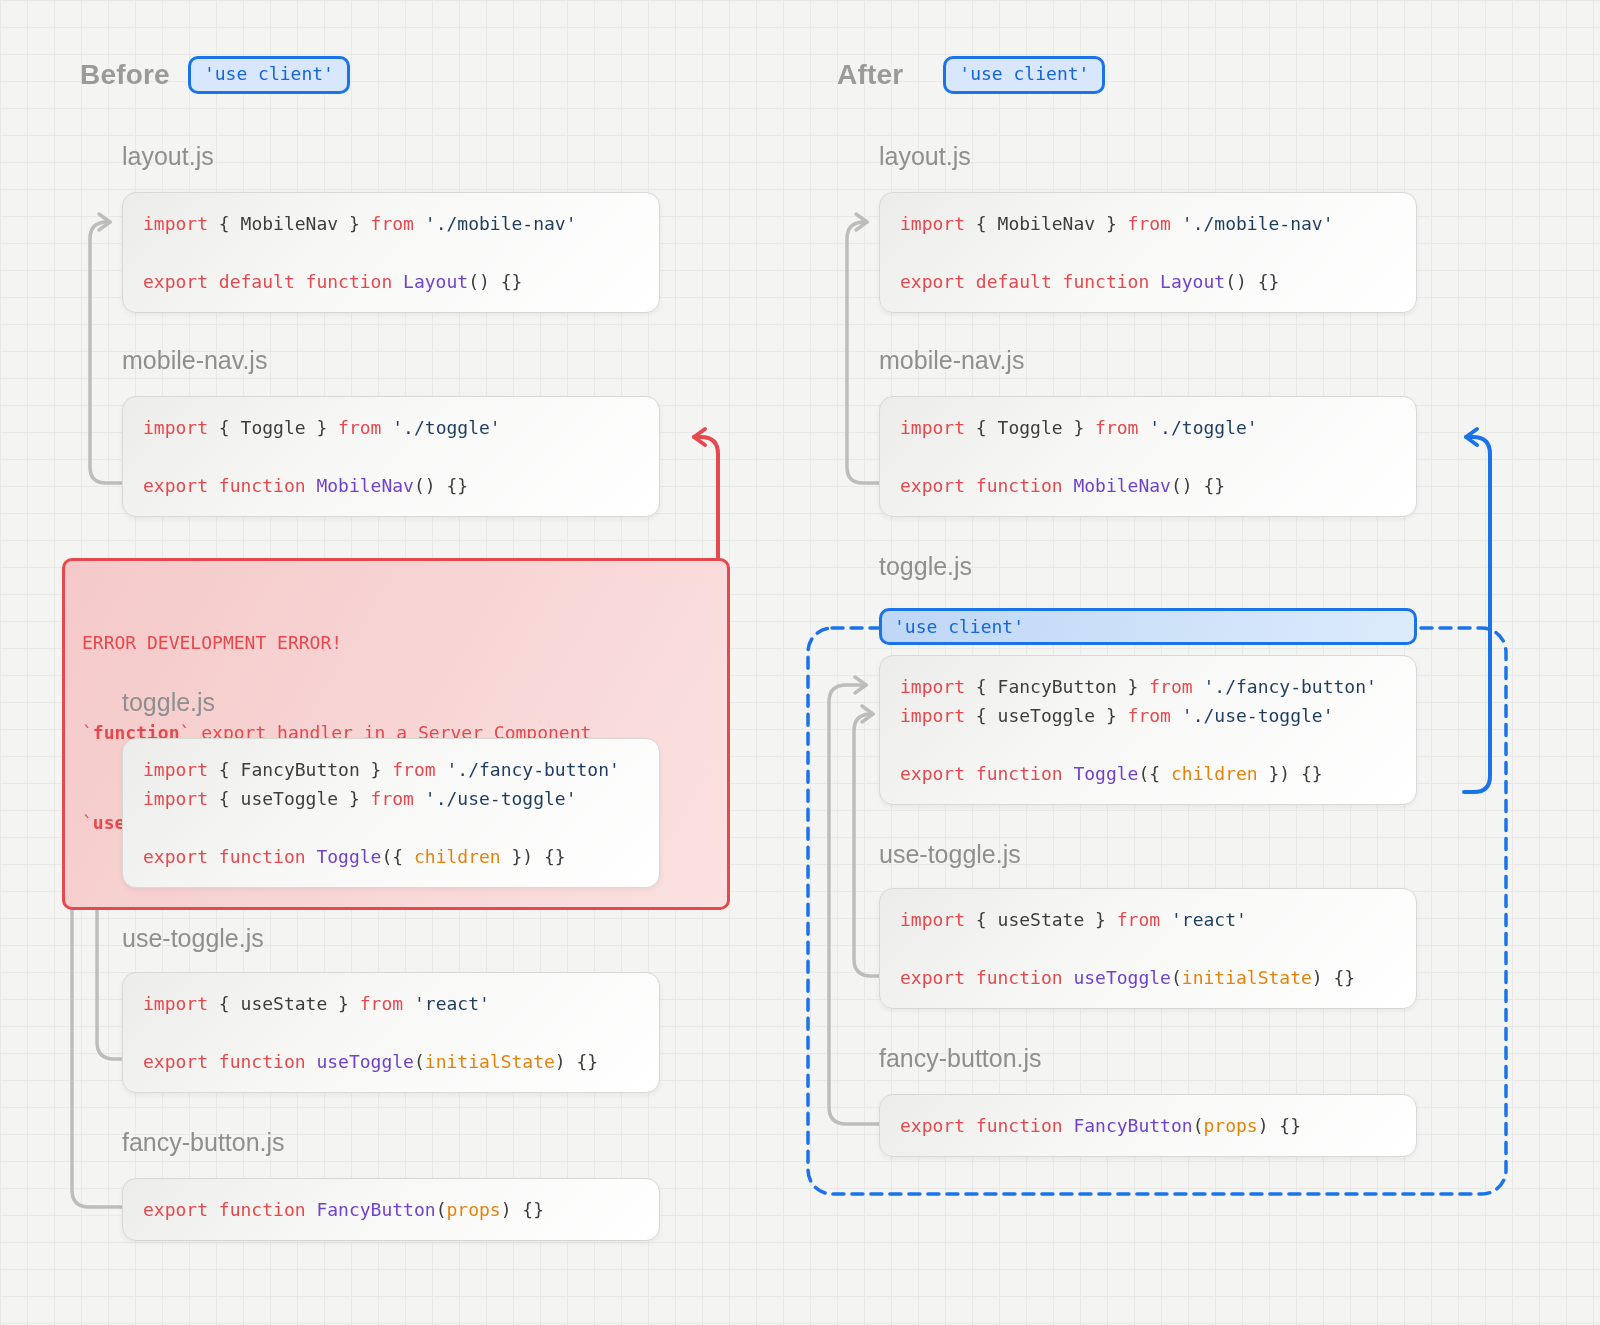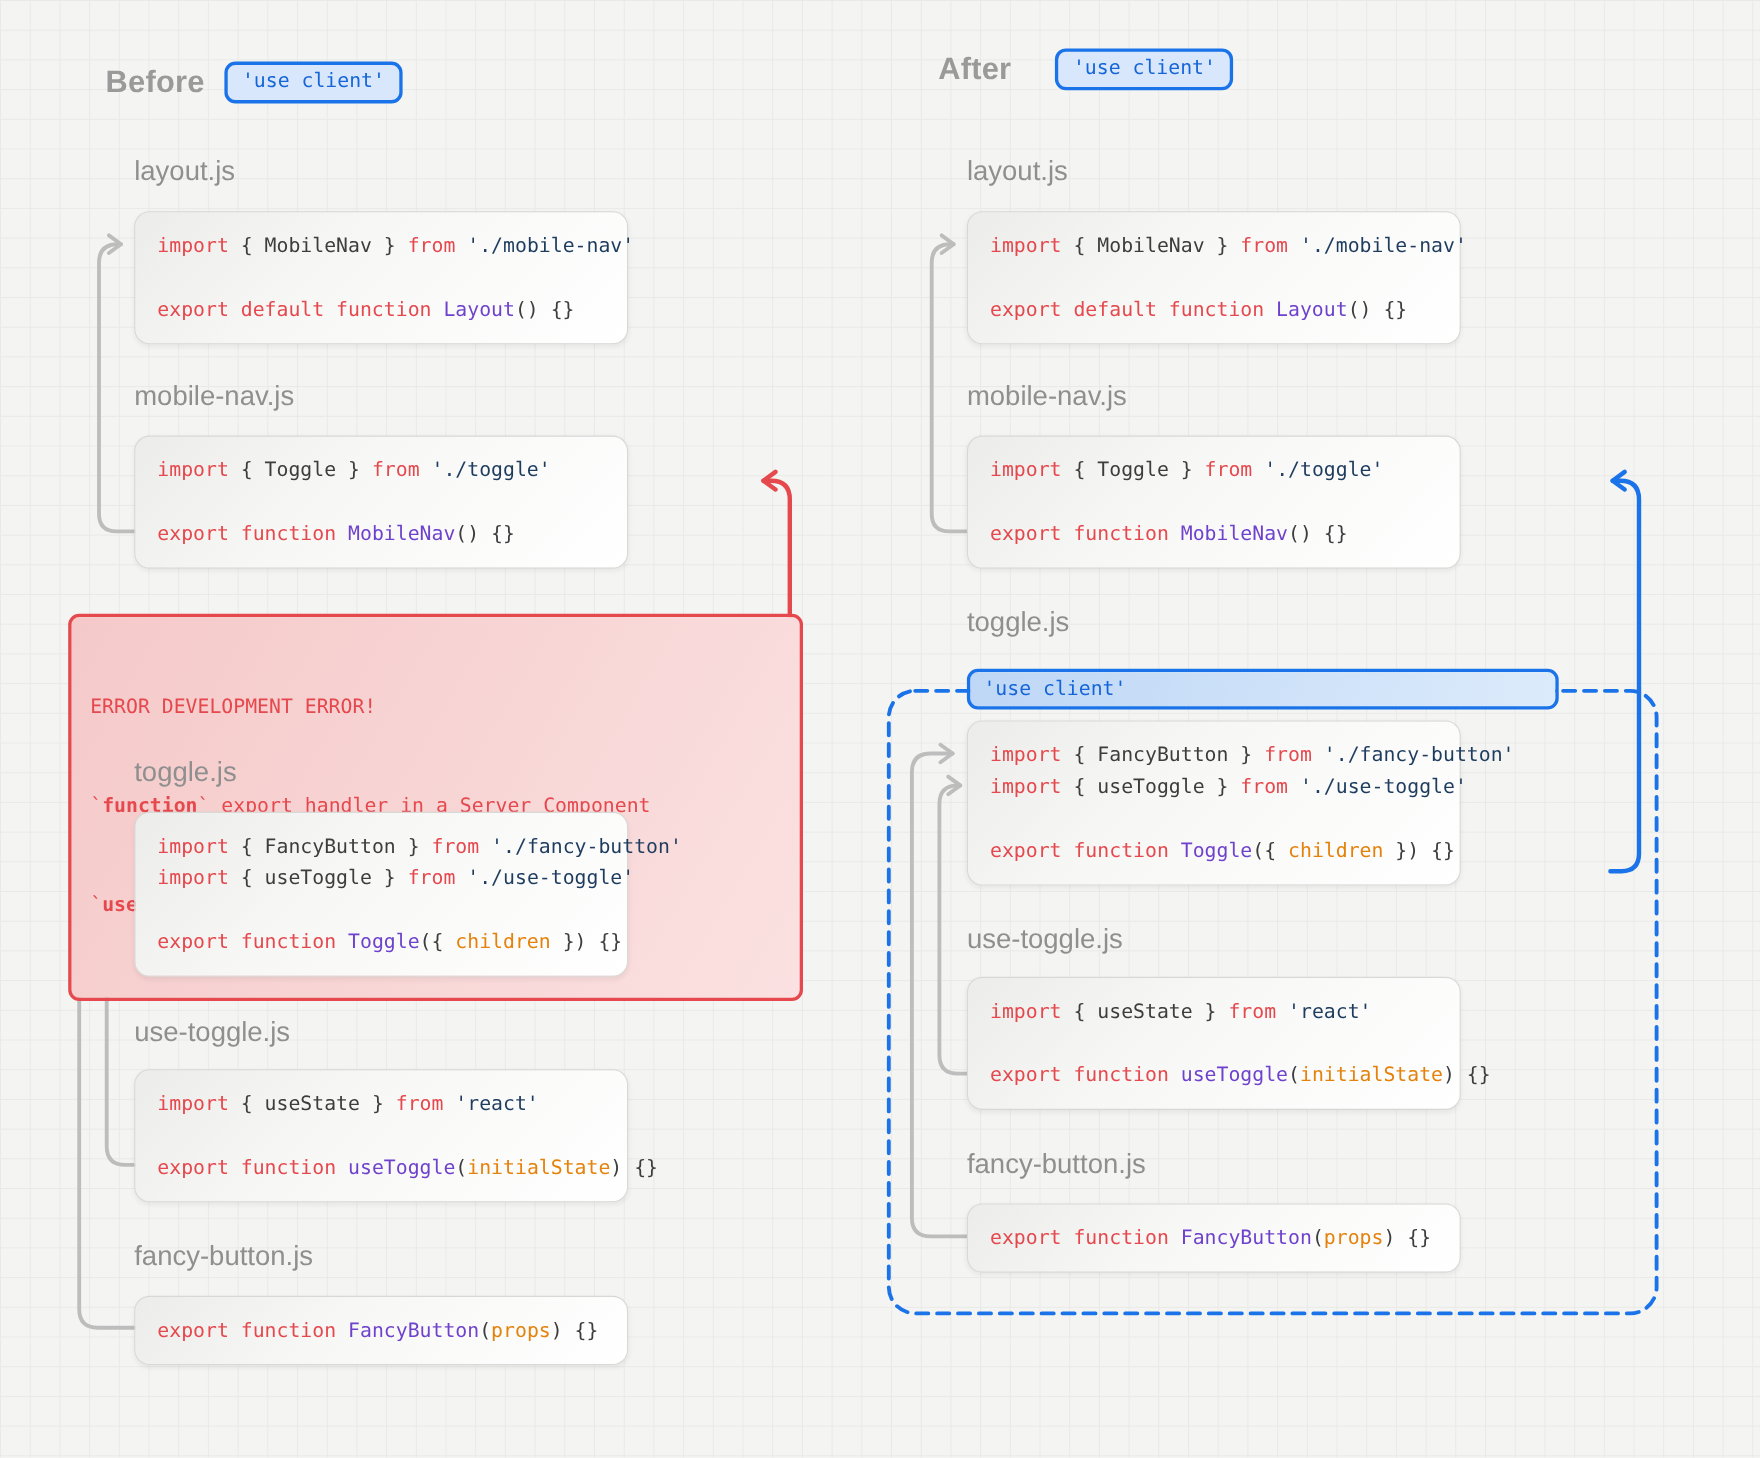--- a/index.html
+++ b/index.html
@@ -29,41 +29,40 @@
   .arrow-blue { stroke: var(--accent-blue, #1a73e8); }
 
   .heading-row {
     position: absolute; z-index: 2;
     display: flex; align-items: center; gap: 18px;
   }
   .heading {
     font-size: 28px; font-weight: bold;
     color: var(--heading-gray, #9a9a9a);
     letter-spacing: 0.2px;
-    margin-left: 16px;
   }
   .badge {
     font-family: "DejaVu Sans Mono", monospace;
     font-size: 18px;
     color: var(--blue-text, #1565d8);
     background: var(--badge-bg, #d8e7fb);
     border: 3px solid var(--accent-blue, #1a73e8);
     border-radius: 10px;
     padding: 4px 13px 6px 13px;
     line-height: 22px;
     white-space: pre;
   }
   .file-label {
     position: absolute; z-index: 2;
     font-size: 25px; line-height: 24px;
     color: var(--label-gray, #8f8f8f);
   }
   .code-block {
     position: absolute; z-index: 2;
-    width: 449px;
+    width: 538px;
     box-sizing: border-box;
     background: linear-gradient(135deg, var(--block-bg-from, #ececea) 0%, #f7f7f6 40%, var(--block-bg-to, #ffffff) 100%);
     border: 1px solid var(--block-border, #d8d8d5);
     border-radius: 14px;
     box-shadow: 0 2px 5px rgba(0,0,0,0.06);
     padding: 16px 20px;
     font-family: "DejaVu Sans Mono", monospace;
     font-size: 18px;
   }
   .code-line { white-space: pre; line-height: 29px; height: 29px; }
@@ -172,21 +171,21 @@
       <div class="code-line"><span class="tok-k">import</span><span class="tok-p"> { useState } </span><span class="tok-k">from</span><span class="tok-p"> </span><span class="tok-s">'react'</span></div>
       <div class="code-line">&nbsp;</div>
       <div class="code-line"><span class="tok-k">export function</span><span class="tok-p"> </span><span class="tok-f">useToggle</span><span class="tok-p">(</span><span class="tok-a">initialState</span><span class="tok-p">) {}</span></div>
     </div>
 
   <div class="file-label" style="left:122px; top:1130px;">fancy-button.js</div>
   <div class="code-block" style="left:122px; top:1178px;">
       <div class="code-line"><span class="tok-k">export function</span><span class="tok-p"> </span><span class="tok-f">FancyButton</span><span class="tok-p">(</span><span class="tok-a">props</span><span class="tok-p">) {}</span></div>
     </div>
 
-  <div class="heading-row" style="left:837px; top:44px;gap:40px;">
+  <div class="heading-row" style="left:837px; top:56px;gap:40px;">
     <span class="heading">After</span>
     <span class="badge">'use client'</span>
   </div>
 
   <div class="file-label" style="left:879px; top:144px;">layout.js</div>
   <div class="code-block" style="left:879px; top:192px;">
       <div class="code-line"><span class="tok-k">import</span><span class="tok-p"> { MobileNav } </span><span class="tok-k">from</span><span class="tok-p"> </span><span class="tok-s">'./mobile-nav'</span></div>
       <div class="code-line">&nbsp;</div>
       <div class="code-line"><span class="tok-k">export default function</span><span class="tok-p"> </span><span class="tok-f">Layout</span><span class="tok-p">() {}</span></div>
     </div>

